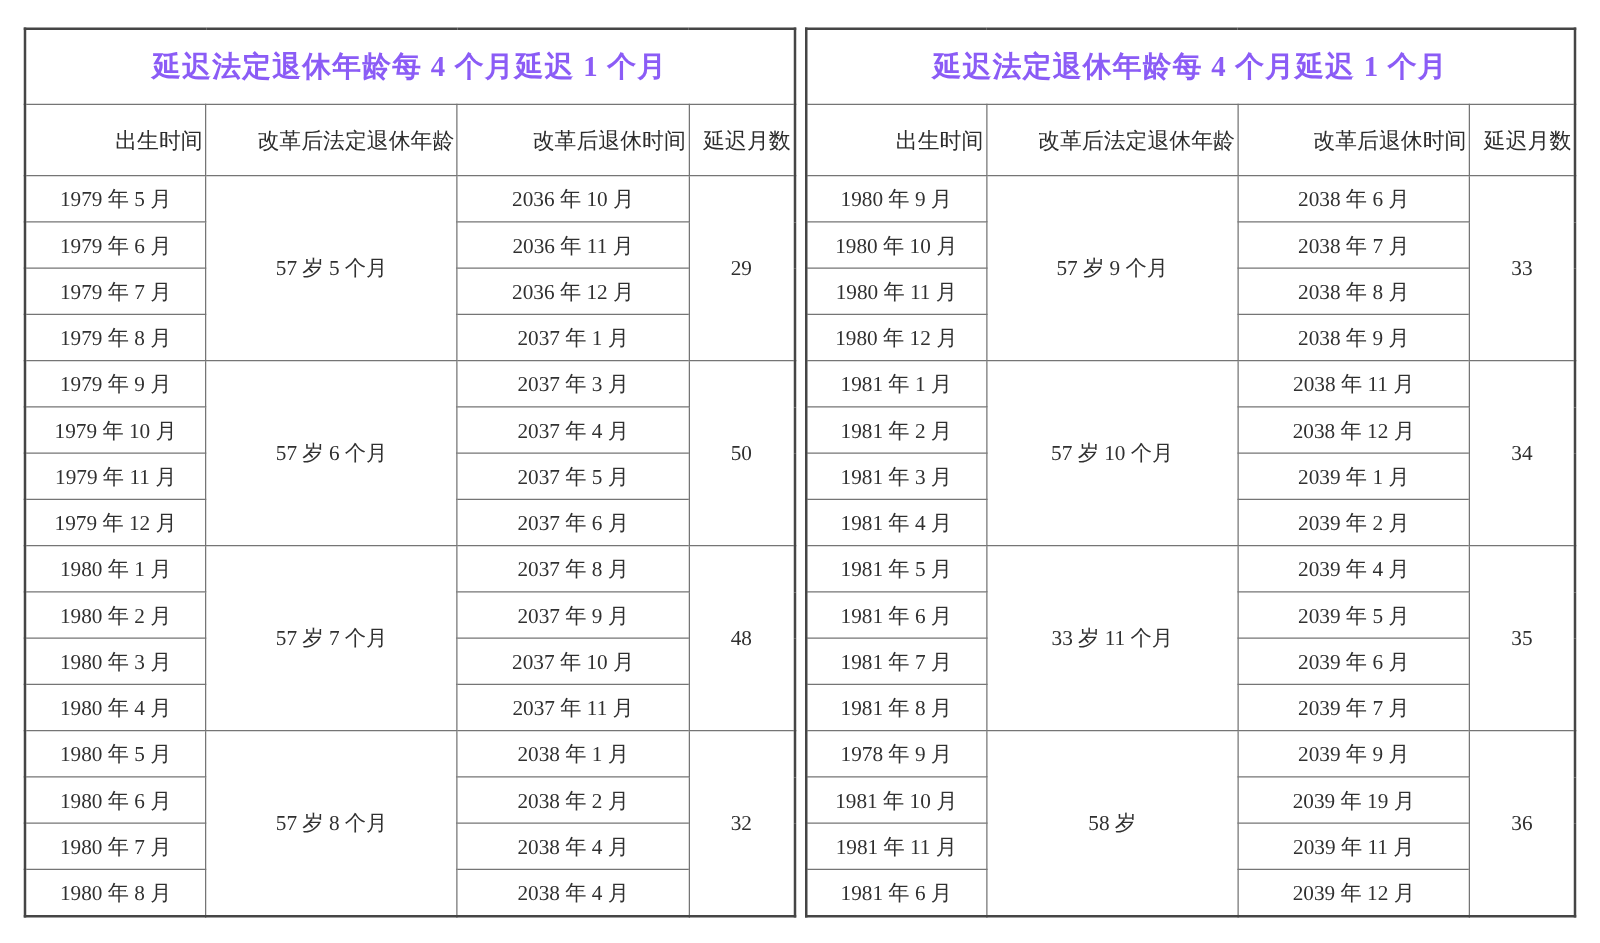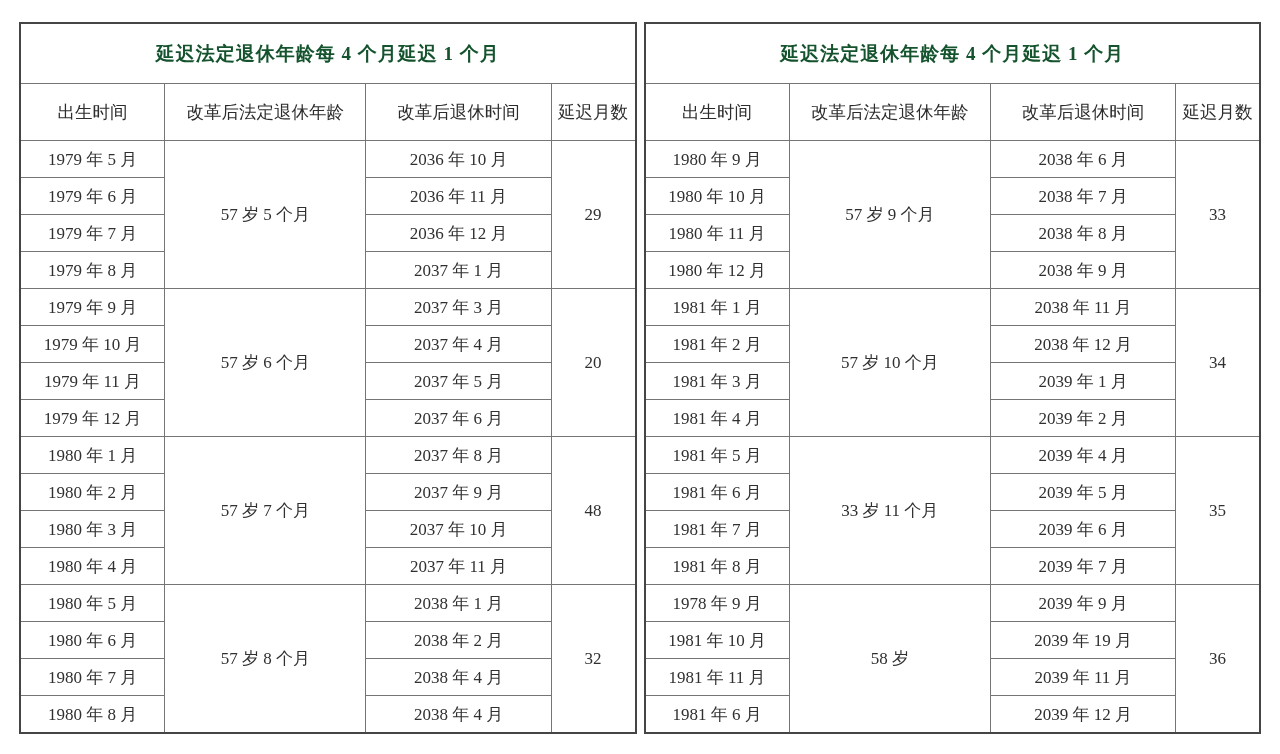--- a/index.html
+++ b/index.html
@@ -33,29 +33,30 @@
     border: 1px solid #757575;
     text-align: center;
     vertical-align: middle;
     color: #303030;
     padding: 0 2px;
     overflow: hidden;
     white-space: nowrap;
   }
   tr.title-row td {
     height: 59px;
-    font-size: 19px;
+    font-size: 23px;
     font-weight: bold;
-    color: #14532d;
+    color: #8b5cf6;
     letter-spacing: 1px;
   }
   tr.header-row td {
     height: 56px;
     font-size: 17.5px;
     color: #2c2c2c;
+    text-align: right;
   }
   tr.data-row td {
     height: 36px;
     font-size: 17px;
   }
   col.c-birth  { width: 23.5%; }
   col.c-age    { width: 32.7%; }
   col.c-retire { width: 30.1%; }
   col.c-delay  { width: 13.7%; }
 </style>
@@ -96,21 +97,21 @@
             <td>2036 年 12 月</td>
           </tr>
           <tr class="data-row">
             <td>1979 年 8 月</td>
             <td>2037 年 1 月</td>
           </tr>
           <tr class="data-row">
             <td>1979 年 9 月</td>
             <td rowspan="4">57 岁 6 个月</td>
             <td>2037 年 3 月</td>
-            <td rowspan="4">20</td>
+            <td rowspan="4">50</td>
           </tr>
           <tr class="data-row">
             <td>1979 年 10 月</td>
             <td>2037 年 4 月</td>
           </tr>
           <tr class="data-row">
             <td>1979 年 11 月</td>
             <td>2037 年 5 月</td>
           </tr>
           <tr class="data-row">

